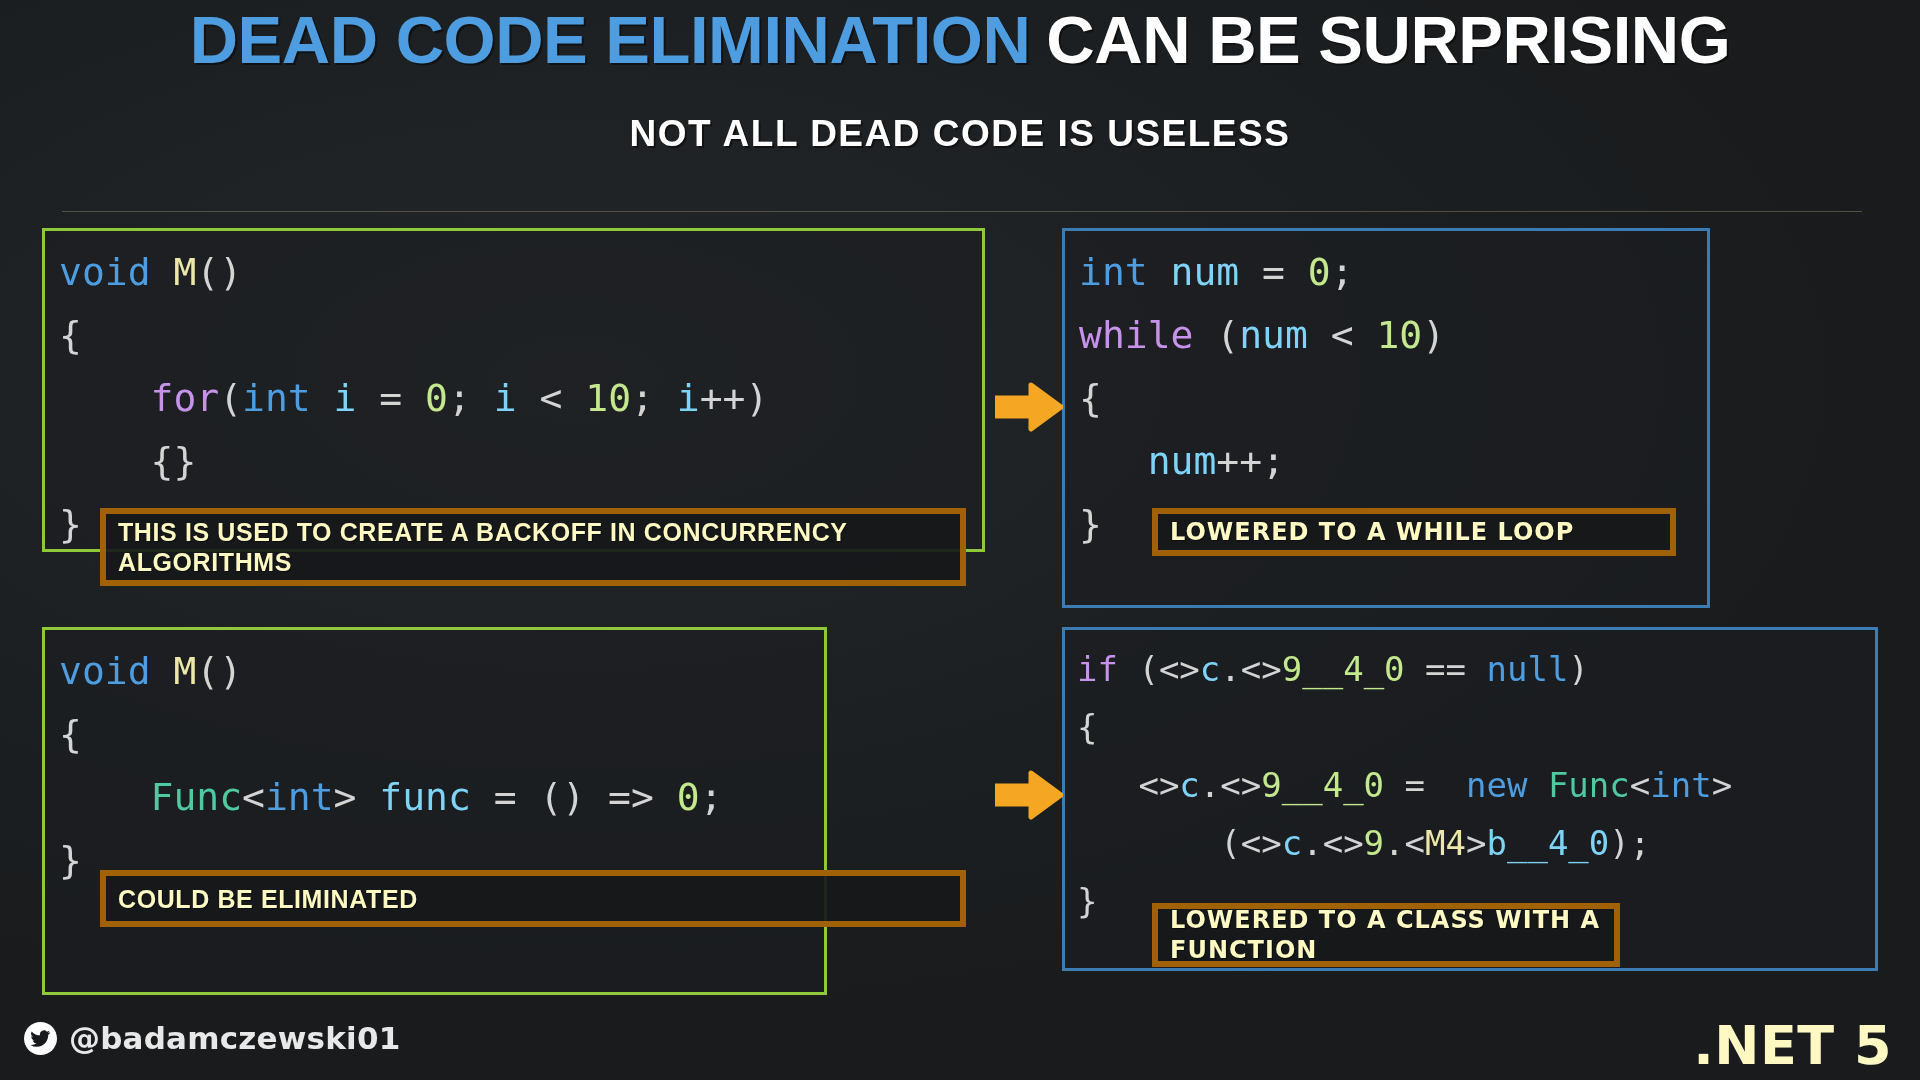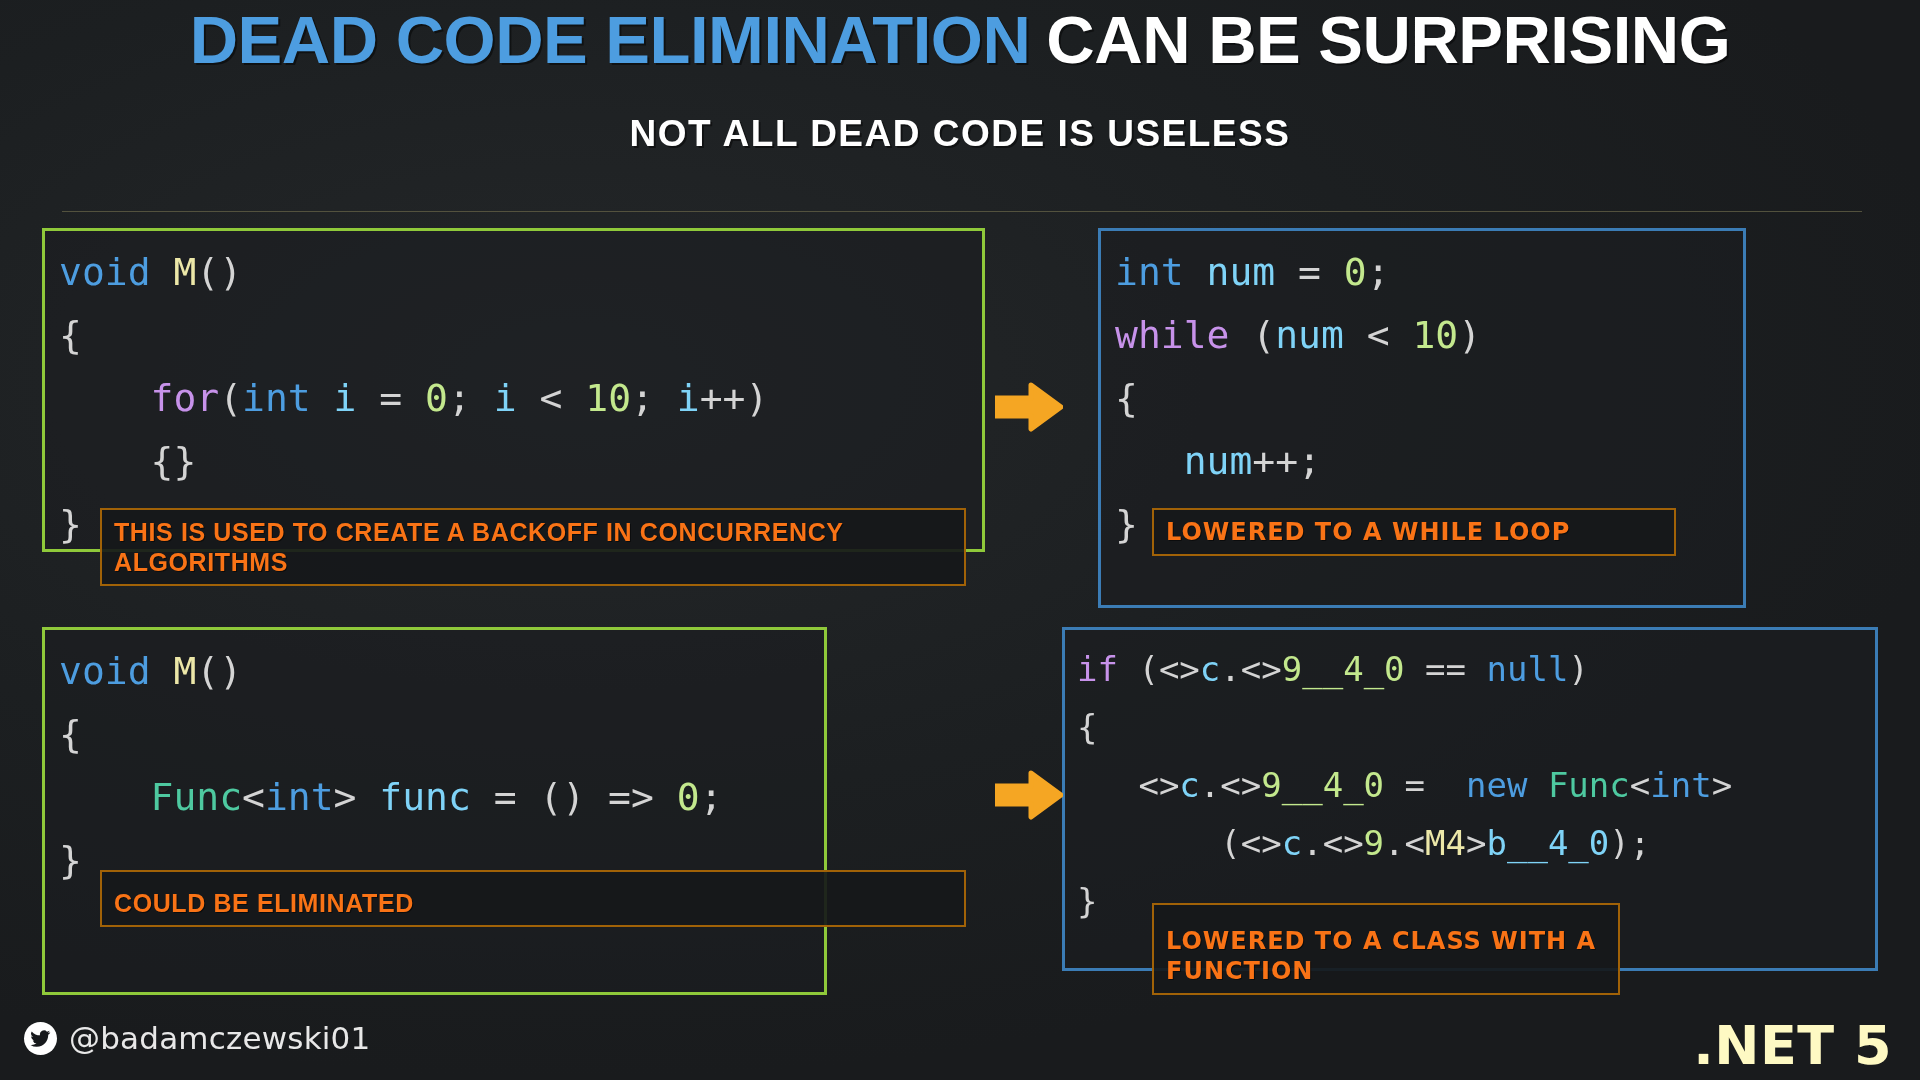--- a/index.html
+++ b/index.html
@@ -69,21 +69,21 @@
   
   .panel {
     position: absolute;
     background: rgba(27,30,32,0.55);
     overflow: hidden;
   }
   .panel.green { border: 3px solid #8fc93a; }
   .panel.blue  { border: 3px solid #3b7cb5; }
 
   #panel-tl { left: 42px;   top: 228px; width: 943px;  height: 324px; }
-  #panel-tr { left: 1062px; top: 228px; width: 648px;  height: 380px; margin-left: 36px; }
+  #panel-tr { left: 1062px; top: 228px; width: 648px;  height: 380px; }
   #panel-bl { left: 42px;   top: 627px; width: 785px;  height: 368px; }
   #panel-br { left: 1062px; top: 627px; width: 816px;  height: 344px; }
 
   
   .code {
     font-family: "DejaVu Sans Mono", "Liberation Mono", monospace;
     font-size: 38px;
     line-height: 63px;
     white-space: pre;
     padding: 10px 0 0 14px;
@@ -98,65 +98,66 @@
   .k-type  { color: #4d9de0; }  
   .k-meth  { color: #ece7a8; }  
   .k-var   { color: #7fd3f7; }  
   .k-num   { color: #c3e88d; }  
   .k-class { color: #4ec9a0; }  
   .k-punc  { color: #d4d4d4; }
 
   
   .callout {
     position: absolute;
-    border: 2px solid #a16207;
+    border: 6px solid #a16207;
     background: rgba(22,24,26,0.92);
-    color: #f97316;
+    color: #fef9c3;
     z-index: 5;
     display: flex;
-    align-items: flex-end;
+    align-items: center;
     padding: 7px 12px;
   }
   .callout span {
     font-family: "Liberation Sans Narrow", "Liberation Sans", sans-serif;
     font-weight: bold;
     font-size: 25px;
     letter-spacing: 0.6px;
     line-height: 30px;
     text-shadow: 1px 1px 0 rgba(0,0,0,0.5);
   }
   .callout.wide span {
     font-family: "DejaVu Sans", sans-serif;
     font-weight: bold;
     letter-spacing: 1.0px;
     font-size: 24px;
   }
 
   #callout-tl { left: 100px;  top: 508px; width: 866px;  height: 78px; }
   #callout-tr { left: 1152px; top: 508px; width: 524px;  height: 48px; }
   #callout-bl { left: 100px;  top: 870px; width: 866px;  height: 57px; }
-  #callout-br { left: 1152px; top: 903px; width: 468px;  height: 92px; }
+  #callout-br { left: 1152px; top: 903px; width: 468px;  height: 64px; }
 
   
   .arrow {
     position: absolute;
     z-index: 4;
     width: 68px;
     height: 50px;
   }
   #arrow-top    { left: 995px; top: 382px; }
   #arrow-bottom { left: 995px; top: 770px; }
 
   
   #footer-handle {
     position: absolute;
     left: 24px; top: 1020px;
     display: flex;
     align-items: center;
     gap: 12px;
+    font-weight: bold;
   }
   #twitter-badge {
     width: 33px; height: 33px;
     border-radius: 50%;
     background: #ffffff;
     display: flex;
     align-items: center;
     justify-content: center;
     flex: 0 0 auto;
   }

